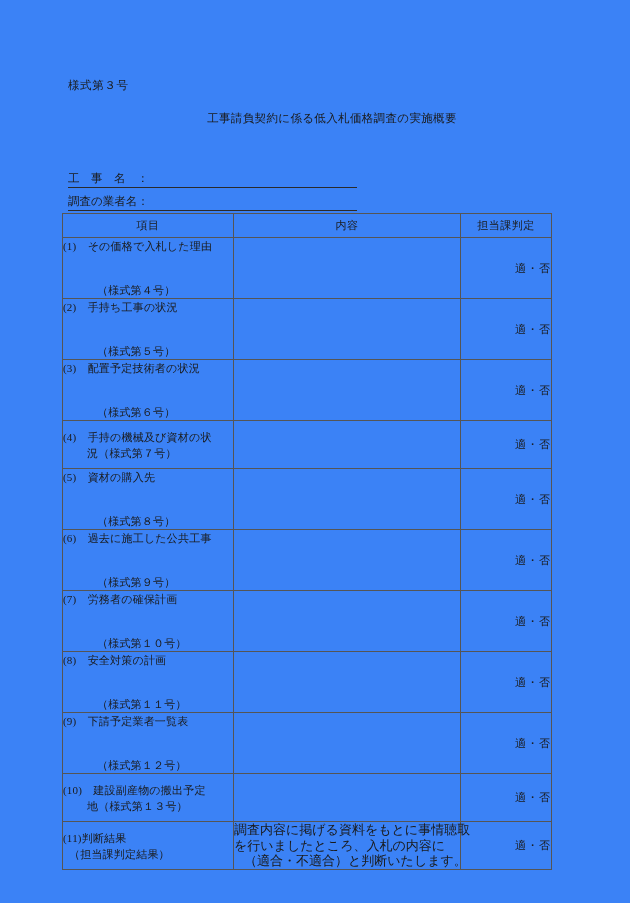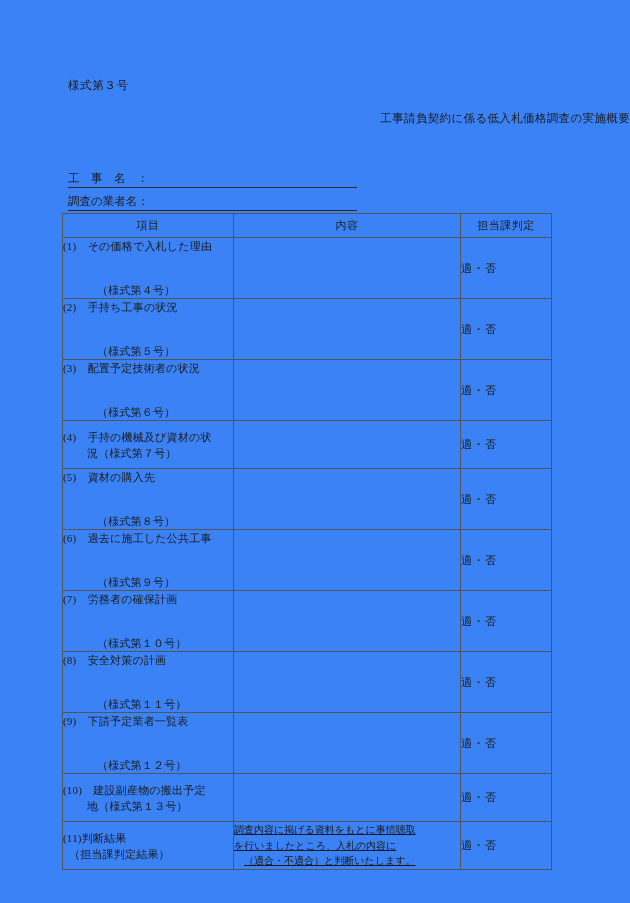--- a/index.html
+++ b/index.html
@@ -32,21 +32,21 @@
     letter-spacing: 0.6px;
     white-space: nowrap;
   }
 
   
   .doc-title {
     position: absolute;
     left: 0;
     top: 111px;
     width: 630px;
-    text-align: right;
+    text-align: center;
     padding-left: 34px;
     box-sizing: border-box;
     font-size: 11.5px;
     letter-spacing: 0.35px;
     white-space: nowrap;
   }
 
   
   .field-row {
     position: absolute;
@@ -112,29 +112,28 @@
   .item-hang .l2 { padding-left: 24px; }
   .item-centered {
     text-align: center;
     padding: 0 4px;
   }
   .item-tight .l2 { padding-left: 6px; }
 
   .cell-content {
     padding: 3px 5px 0 6px;
     line-height: 15.5px;
-    font-size: 10px;
+    font-size: 13px;
     vertical-align: top;
-    text-decoration: underline;
   }
   .cell-content .cl { display: block; white-space: nowrap; }
   .cell-content .cl.ind { padding-left: 10px; }
 
   .cell-judge {
-    text-align: left;
+    text-align: right;
     font-size: 11px;
     letter-spacing: 1px;
     margin-left: 36px;
   }
 </style>
 </head>
 <body>
 
 <div class="page">
 

